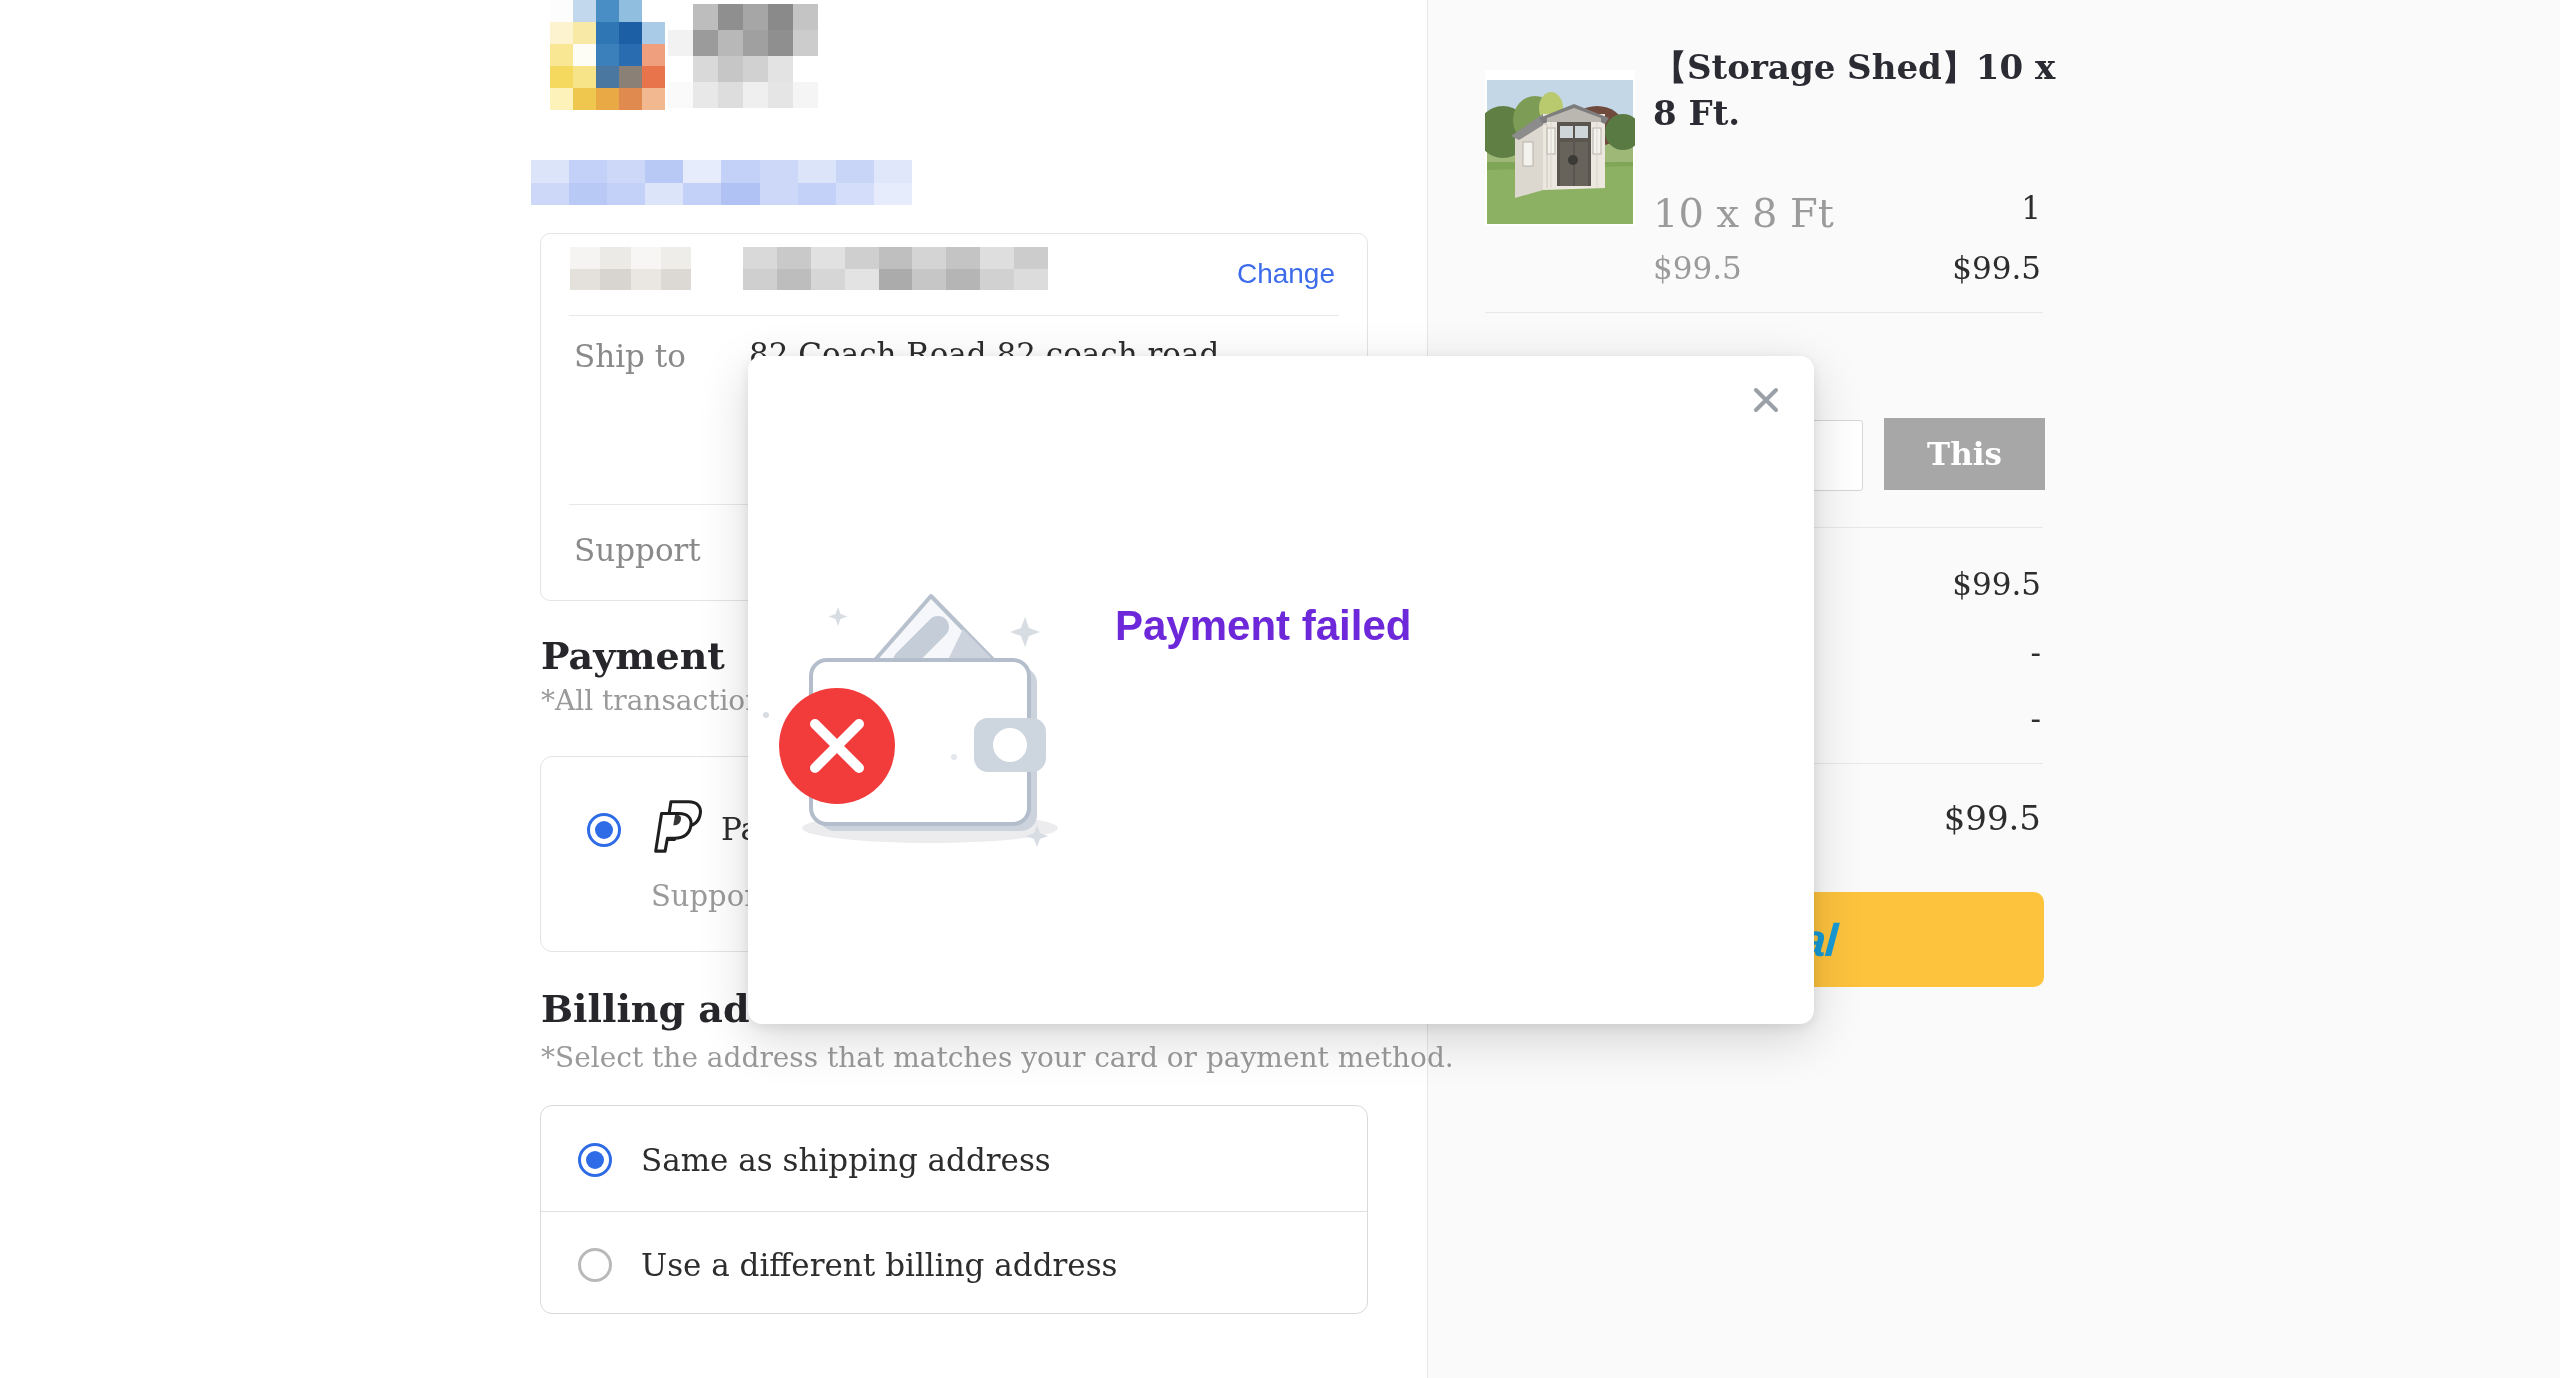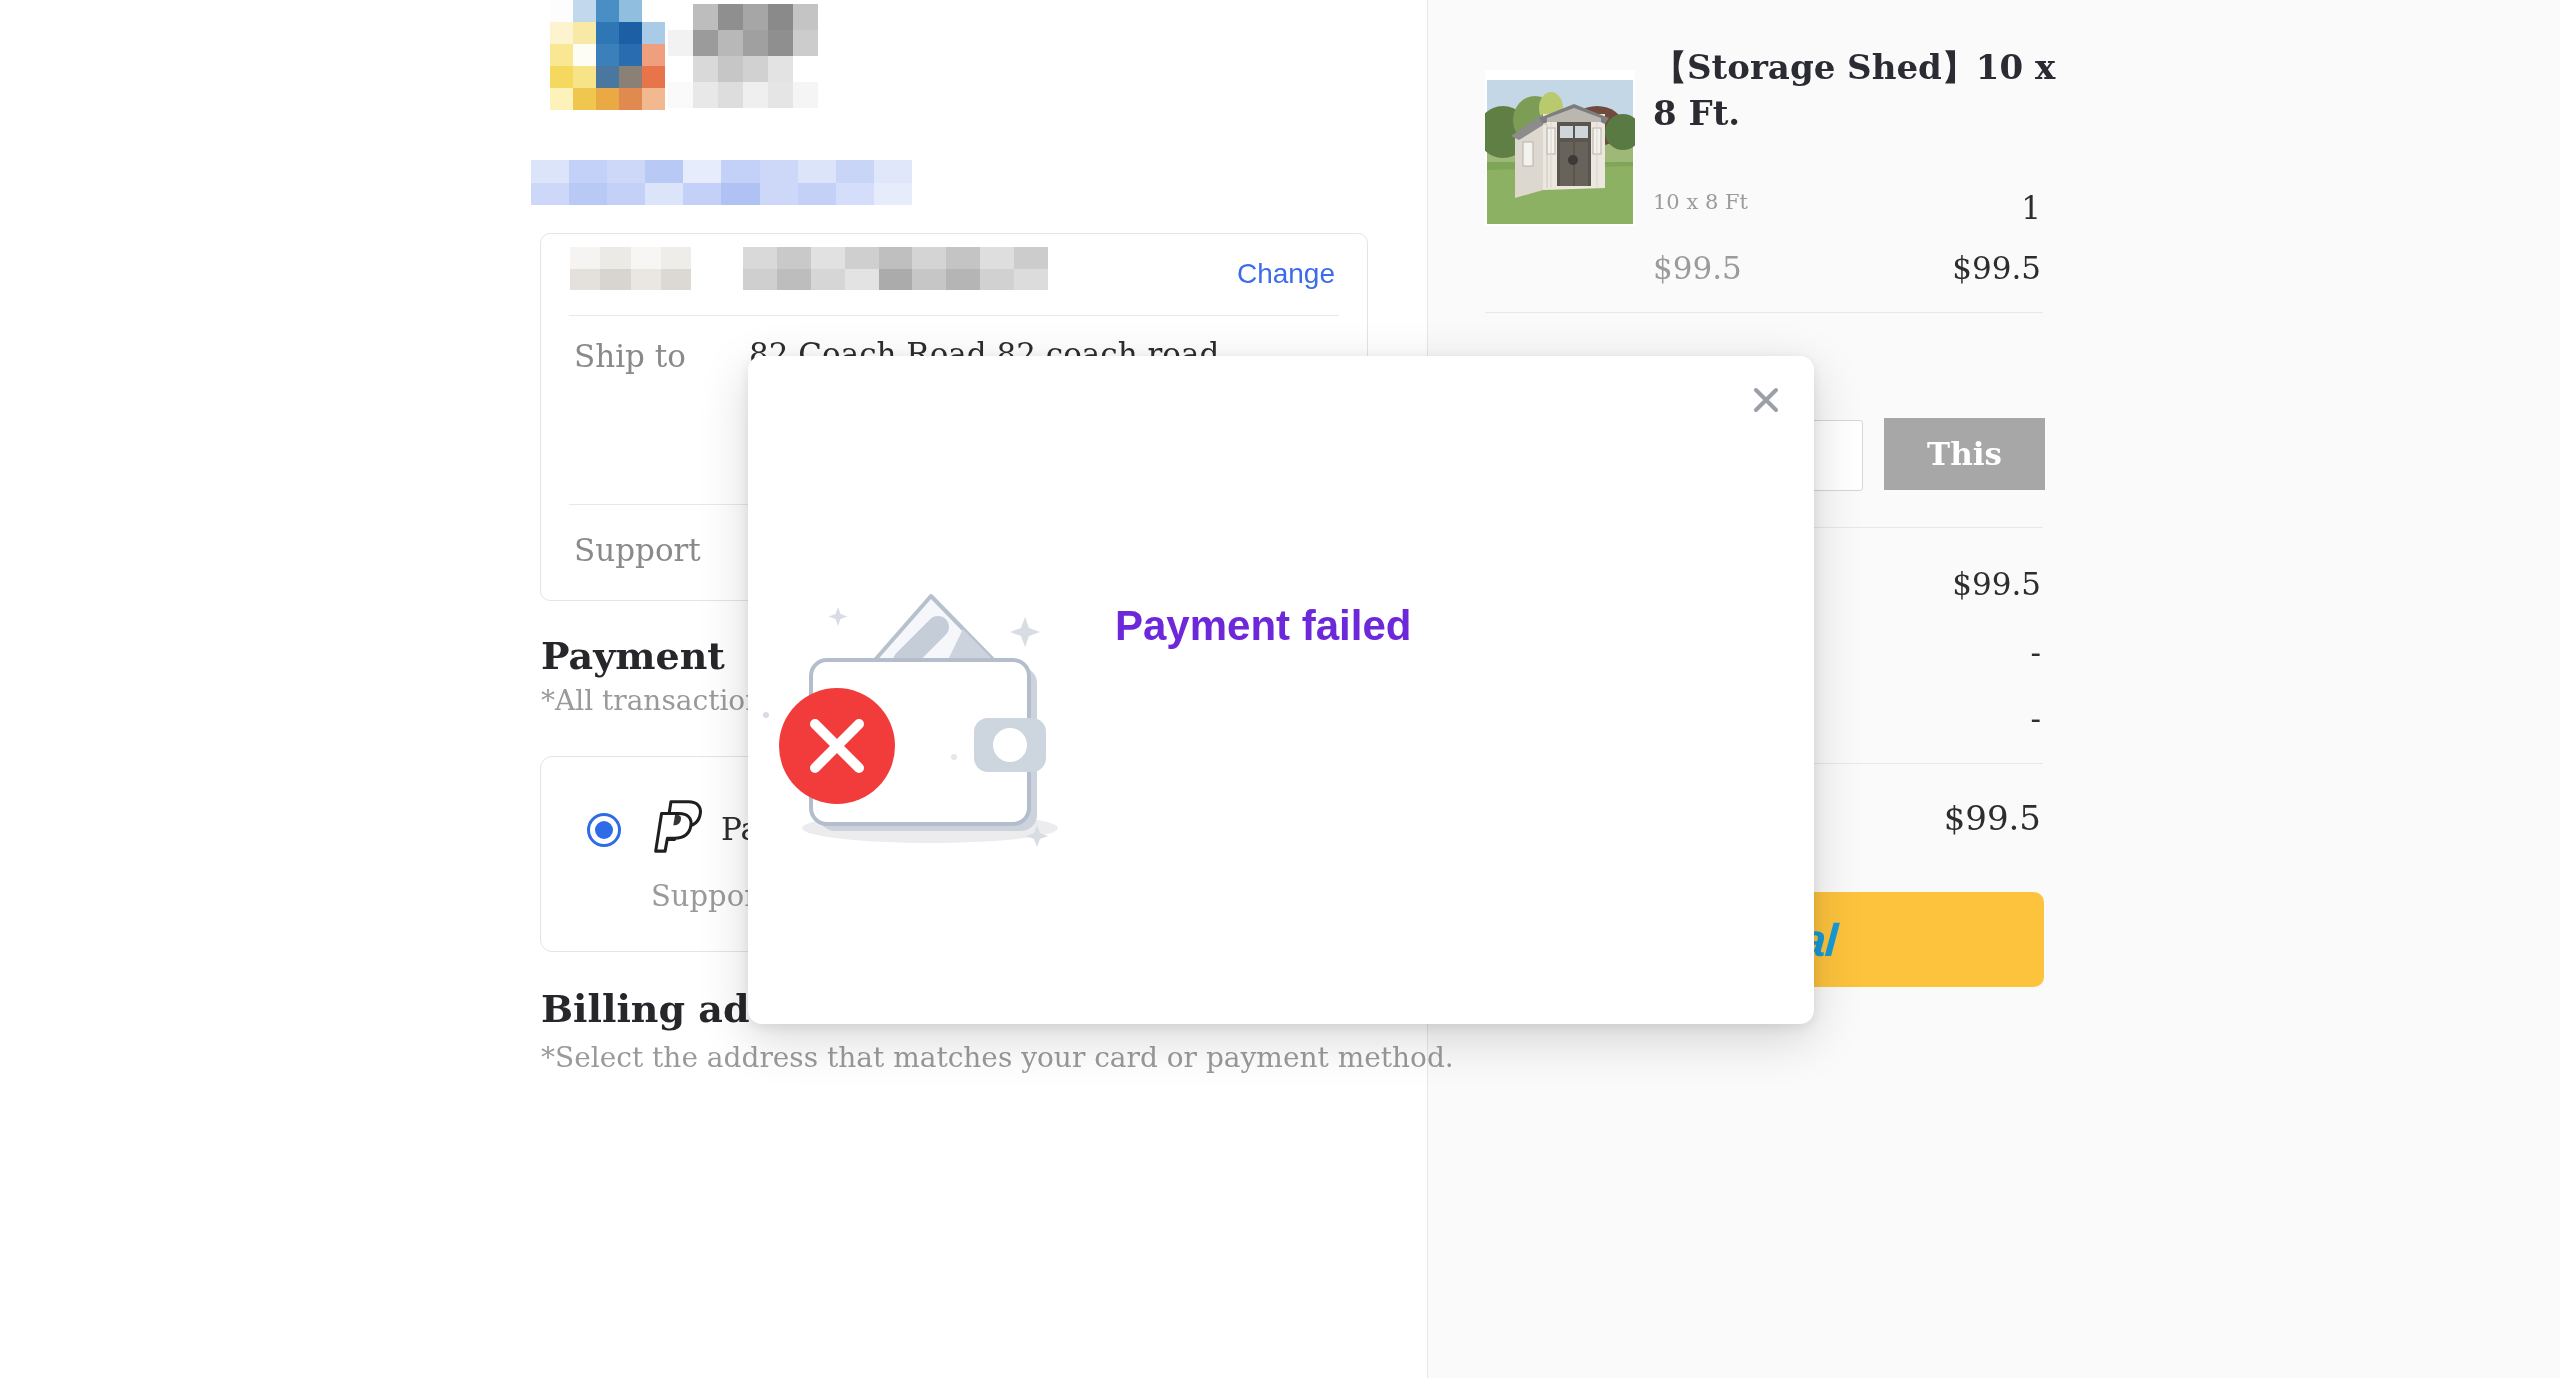--- a/index.html
+++ b/index.html
@@ -80,21 +80,21 @@
       <rect x="38" y="72" width="10" height="24" fill="#f4f2ec" stroke="#b5b2aa"></rect>
       <path d="M58 54 L62 54 L62 118" stroke="#c9c6bf" fill="none"></path>
       <path d="M66 52 L66 118 M112 52 L112 118" stroke="#d8d5cd" fill="none"></path>
     </svg>
 
     <div class="abs serif" style="left:225px;top:44px;width:420px;font-size:34px;font-weight:bold;
          color:#2b2b33;line-height:46px;">
       <div>【Storage Shed】10 x 8 Ft.</div>
     </div>
 
-    <div class="rrow serif lbl-gray" style="top:190px;font-size:21px;color:#9b9b9b;">10 x 8 Ft</div>
+    <div class="rrow serif lbl-gray" style="top:190px;font-size:40px;color:#9b9b9b;">10 x 8 Ft</div>
     <div class="rval serif txt-dark" style="top:190px;font-size:31px;">1</div>
 
     <div class="rrow serif" style="top:250px;font-size:31px;color:#9b9b9b;">$99.5</div>
     <div class="rval serif txt-dark" style="top:250px;font-size:31px;">$99.5</div>
 
     <div class="divider" style="left:57px;right:518px;top:312px;"></div>
 
     <input id="coupon-input" type="text" value="" style="">
     <button id="apply-btn" class="serif">This</button>
 
@@ -240,20 +240,31 @@
       <path d="M9 14 L4 46 h8 l2 -11 h6 c8 0 13 -4 14 -11 1 -6 -3 -10 -10 -10 z" fill="#fff" stroke="#1f1f1f" stroke-width="2.6" stroke-linejoin="round"></path>
       <path d="M19 24 c4 0 6 -2 6.5 -5 .4 -2.6 -1 -4 -4 -4 h-1 z" fill="#1f1f1f" opacity=".9"></path>
     </svg>
     <div class="abs serif txt-dark" style="left:180px;top:54px;font-size:31px;">Pa</div>
     <div class="abs serif lbl-gray" style="left:110px;top:122px;font-size:29px;color:#9a9a9a;">Support</div>
   </div>
 
   <div class="abs serif" style="left:541px;top:986px;font-size:38px;font-weight:bold;color:#26262b;">Billing address</div>
   <div class="abs serif" style="left:541px;top:1041px;font-size:28px;color:#9a9a9a;">*Select the address that matches your card or payment method.</div>
 
+  <div class="card" style="left:540px;top:1105px;width:828px;height:209px;border-radius:12px;border-color:#d9d9d9;">
+    <div>
+      <div class="radio sel" style="left:37px;top:37px;"></div>
+      <div class="abs serif txt-dark" style="left:100px;top:36px;font-size:31px;">Same as shipping address</div>
+    </div>
+    <div class="divider" style="left:0;right:0;top:105px;background:#e0e0e0;"></div>
+    <div>
+      <div class="radio" style="left:37px;top:142px;"></div>
+      <div class="abs serif txt-dark" style="left:100px;top:141px;font-size:31px;">Use a different billing address</div>
+    </div>
+  </div>
 
   <div id="modal">
     <svg id="modal-close" viewBox="0 0 36 36">
       <path d="M8 8 L28 28 M28 8 L8 28" stroke="#9aa0a6" stroke-width="4" stroke-linecap="round"></path>
     </svg>
 
     <svg class="abs" style="left:10px;top:225px;" width="370" height="310" viewBox="0 0 370 310">
       <ellipse cx="172" cy="247" rx="128" ry="15" fill="#ececee"></ellipse>
 
       <polygon points="88,112 173,15 248,92 200,140 120,140" fill="#f5f7fa" stroke="#b7c0cd" stroke-width="4" stroke-linejoin="round"></polygon>

